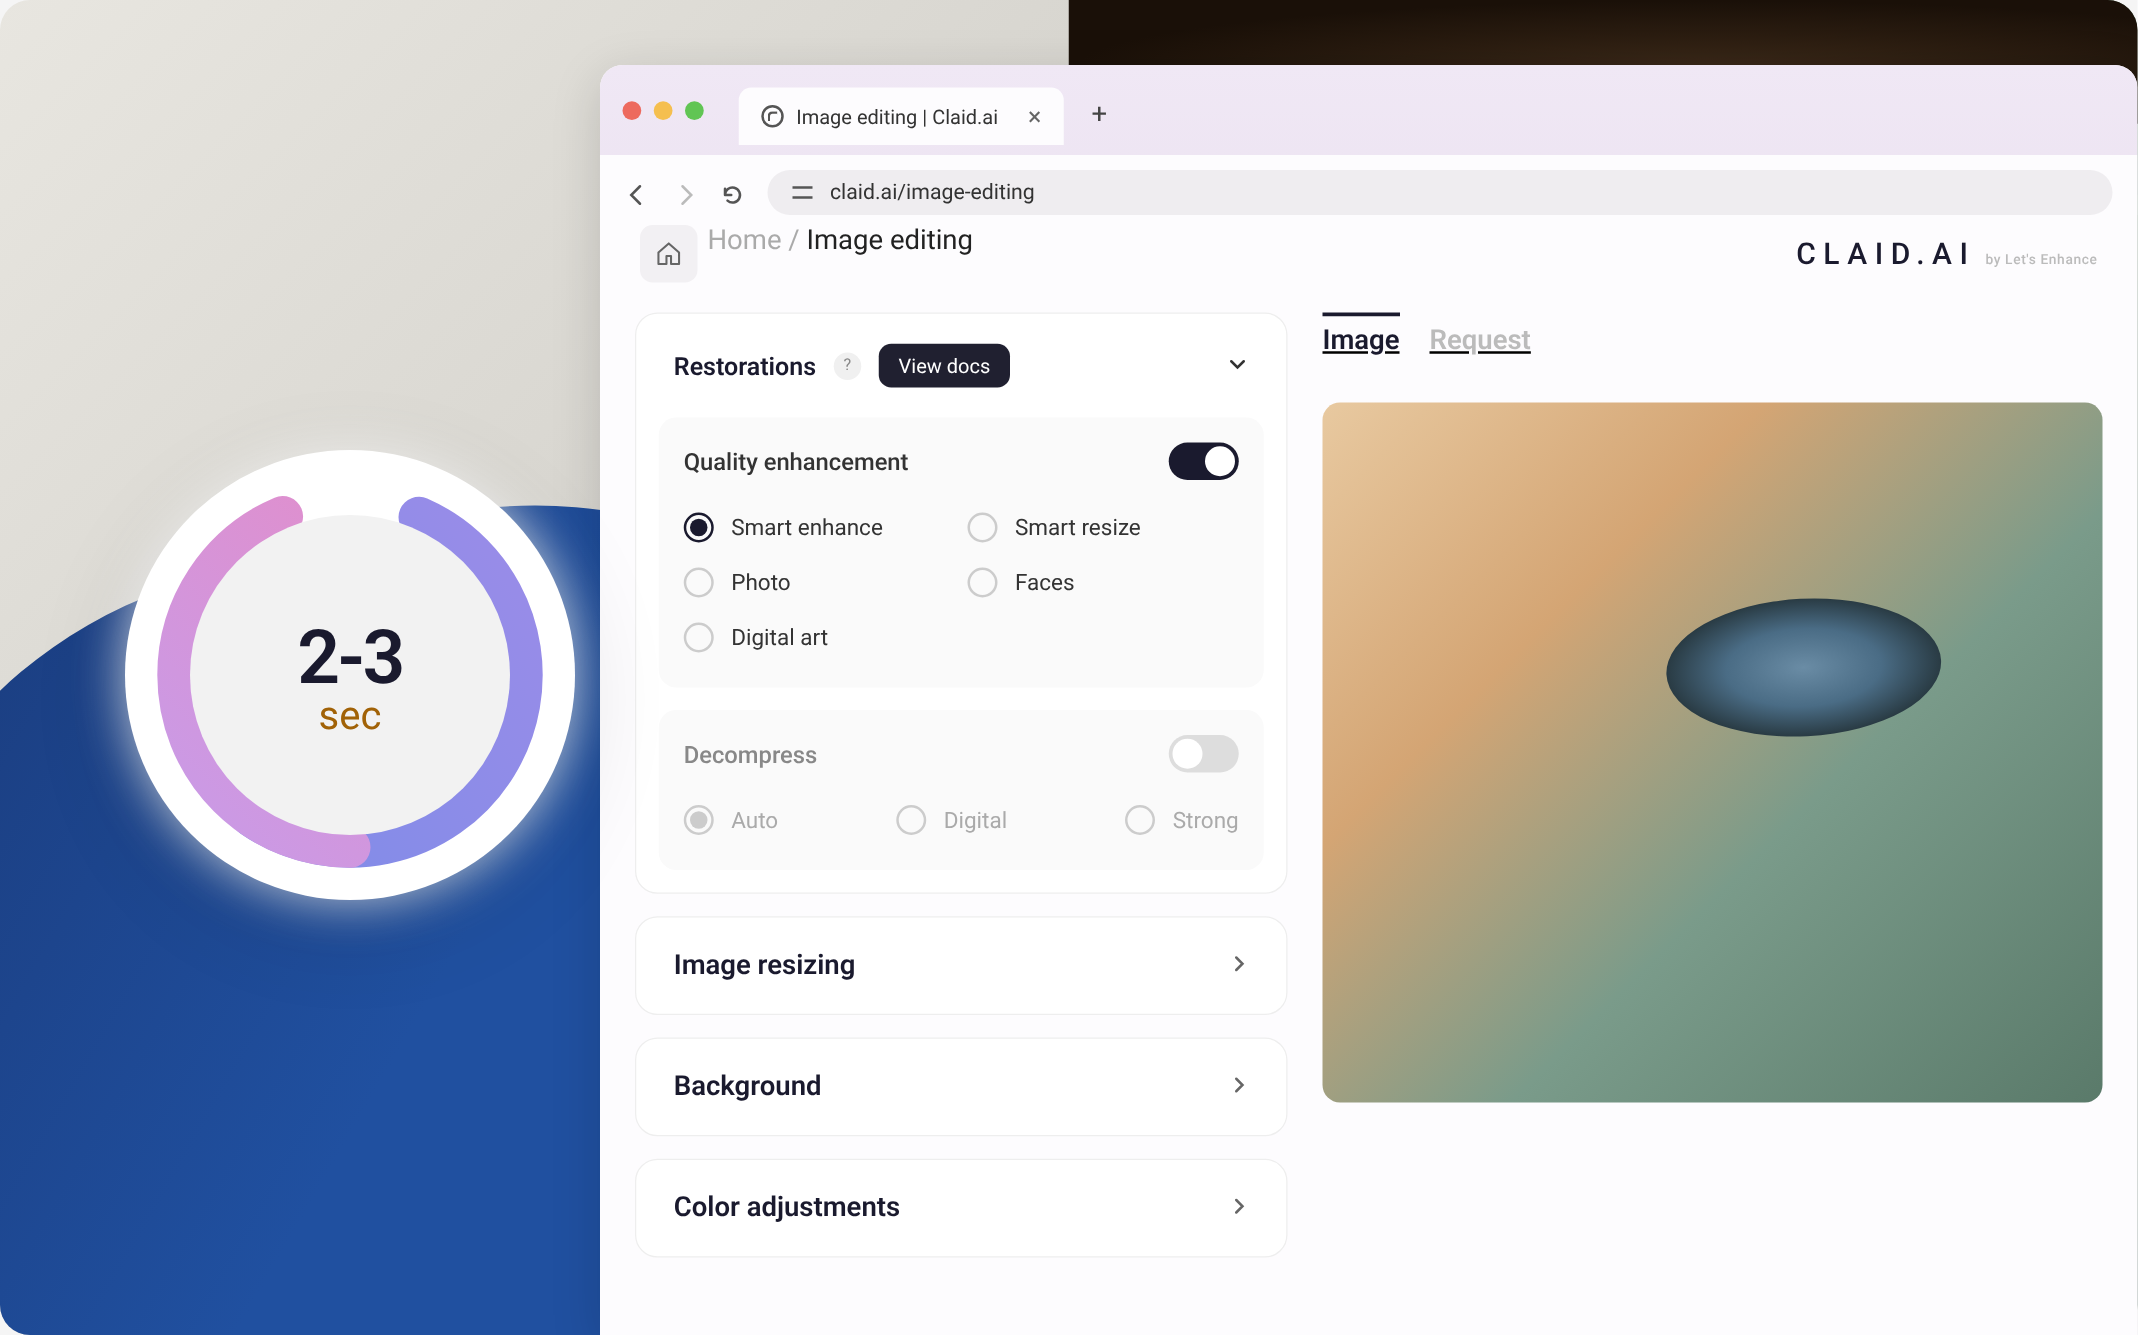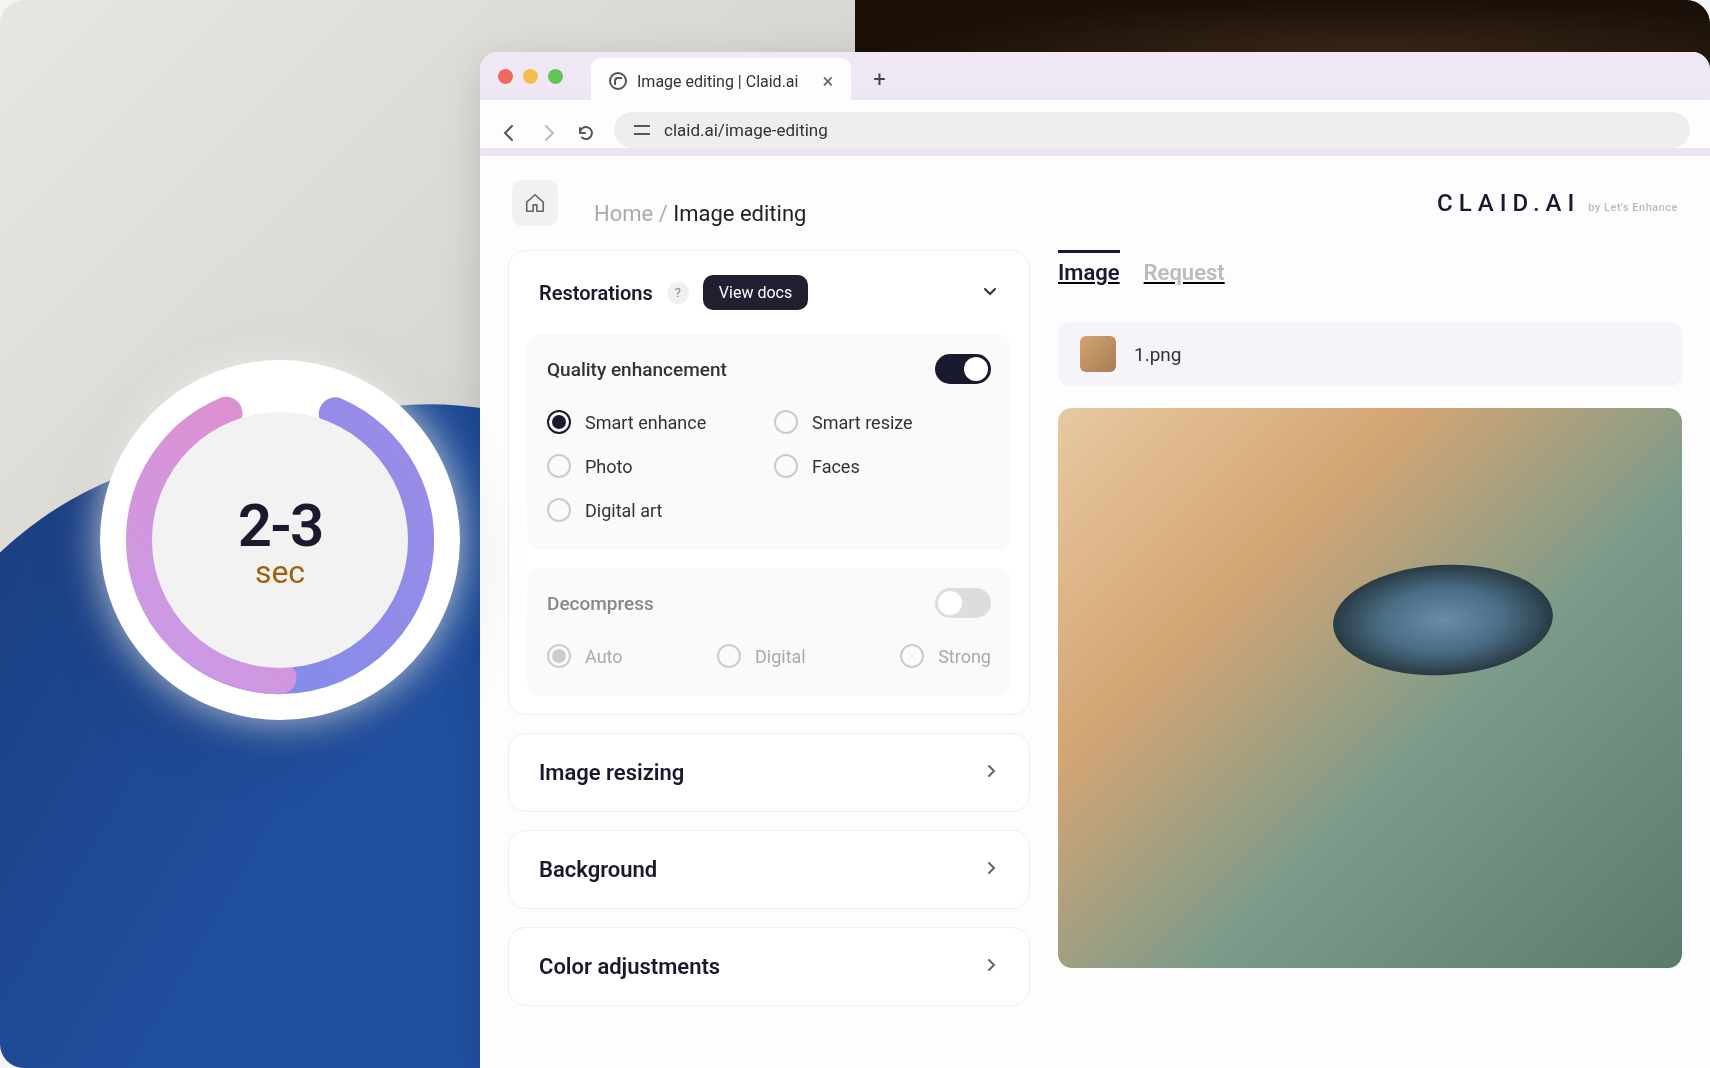--- a/index.html
+++ b/index.html
@@ -57,21 +57,21 @@
       background: #fdfcfe;
       border-radius: 18px 18px 0 0;
       box-shadow: 0 10px 40px rgba(0,0,0,0.15);
       overflow: hidden;
     }
     .browser-chrome {
       background: linear-gradient(180deg, #f0e8f5 0%, #ede4f2 100%);
       height: 104px;
     }
     .tab-bar {
-      height: 48px;
+      height: 72px;
       display: flex;
       align-items: center;
       padding: 0 18px;
       gap: 12px;
     }
     .traffic-lights {
       display: flex;
       gap: 10px;
       margin-right: 16px;
     }
@@ -172,22 +172,22 @@
       flex-direction: column;
     }
     .page-header {
       display: flex;
       align-items: center;
       justify-content: space-between;
       padding: 24px 32px;
     }
     .breadcrumb-area {
       display: flex;
-      align-items: flex-end;
-      gap: 36px;
+      align-items: flex-start;
+      gap: 8px;
     }
     .home-btn {
       width: 46px;
       height: 46px;
       background: #f2f0f3;
       border-radius: 10px;
       display: flex;
       align-items: center;
       justify-content: center;
     }
@@ -630,24 +630,20 @@
           </span>
         </div>
 
       </div>
 
       <div class="right-panel">
         <div class="tabs">
           <div class="tab-item active">Image</div>
           <div class="tab-item">Request</div>
         </div>
-        <div class="file-bar">
-          <div class="file-thumb"></div>
-          <span class="file-name">1.png</span>
-        </div>
         <div class="preview-image">
           <div class="eye-shape"></div>
         </div>
       </div>
     </div>
 
   </div>
 </div>
 
 <div class="timer-badge">

